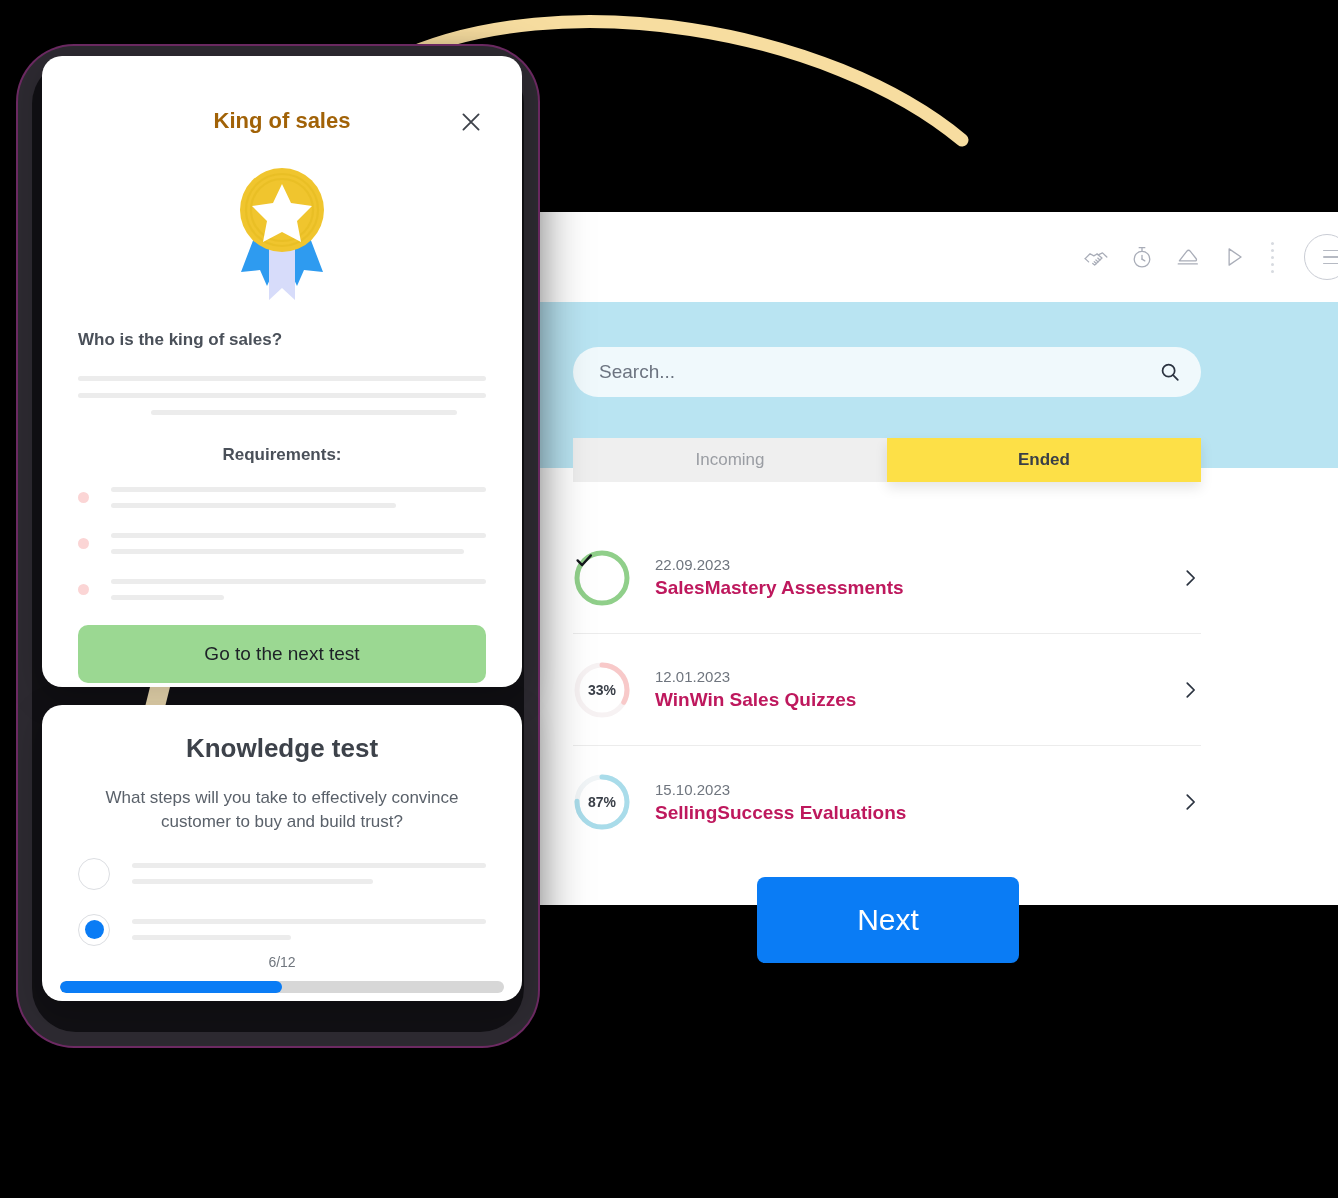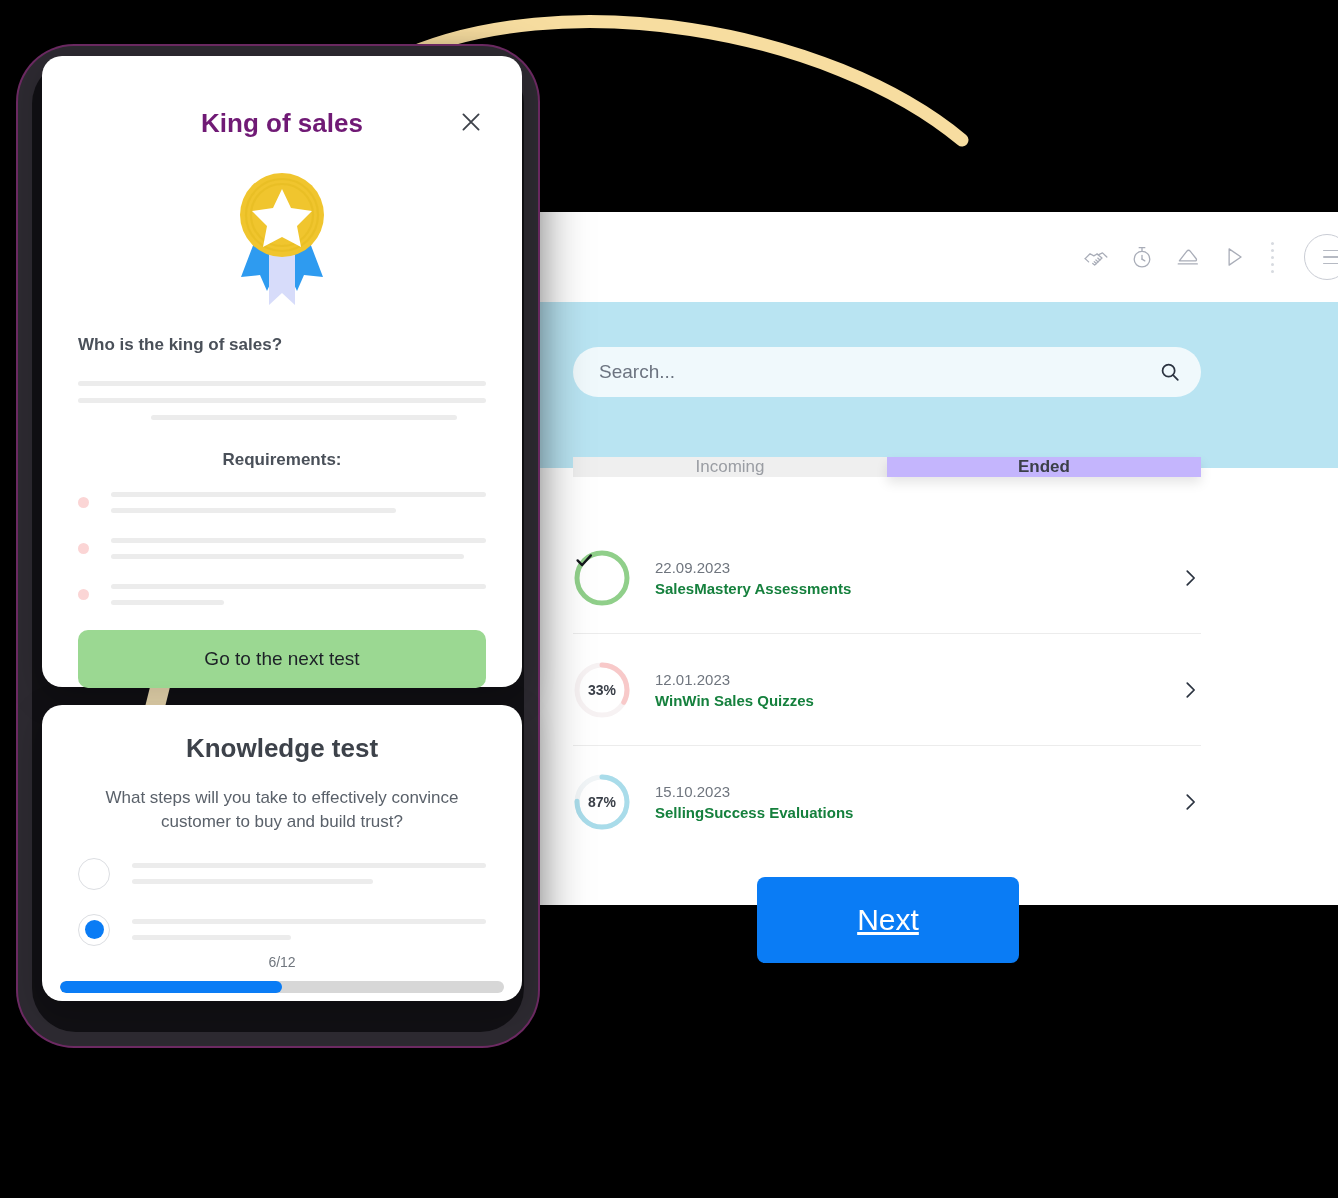--- a/index.html
+++ b/index.html
@@ -61,32 +61,31 @@
   .search-input {
     flex: 1; border: none; outline: none; background: transparent;
     font-family: "Liberation Sans", sans-serif;
     font-size: 19px; color: #6c7480;
   }
   .search-input::placeholder { color: #6c7480; }
   .search-icon { width: 22px; height: 22px; color: #2b3340; flex: none; }
   .search-icon svg { display: block; }
 
   .tabs {
-    position: absolute; left: 55px; top: 233px;
+    position: absolute; left: 55px; top: 226px;
     width: 628px; height: 44px;
     display: flex;
-    align-items: center;
   }
   .tab {
     flex: 1; display: flex; align-items: center; justify-content: center;
     font-size: 17px; cursor: pointer;
   }
   .tab.inactive { background: #efefef; color: #9a9da3; }
   .tab.active {
-    background: #c4b5fd; color: #3a3f47; font-weight: bold;
+    background: #fde047; color: #3a3f47; font-weight: bold;
     box-shadow: 0 6px 12px rgba(0,0,0,0.10);
     position: relative; z-index: 2;
   }
 
   .list { position: absolute; left: 55px; top: 310px; width: 628px; }
   .list-item {
     display: flex; align-items: center;
     height: 112px;
     border-bottom: 1px solid #ececec;
     cursor: pointer;
@@ -97,34 +96,33 @@
   .ring-label {
     position: absolute; inset: 0; display: flex; align-items: center; justify-content: center;
     font-size: 14px; font-weight: bold; color: #3b4049;
   }
   .ring-check {
     position: absolute; inset: 0; display: flex; align-items: center; justify-content: center;
     color: #15181d;
   }
   .item-text { flex: 1; }
   .item-date { font-size: 15px; color: #6f757e; margin-bottom: 4px; }
-  .item-title { font-size: 15px; font-weight: bold; color: #15803d; }
+  .item-title { font-size: 19px; font-weight: bold; color: #be185d; }
   .chev { width: 22px; height: 22px; color: #2b3340; flex: none; }
   .chev svg { display: block; }
 
   
   .next-btn {
     position: absolute; left: 757px; top: 877px;
     width: 262px; height: 86px;
     background: #0a7cf5; border: none; border-radius: 8px;
     color: #ffffff; font-size: 30px;
     font-family: "Liberation Sans", sans-serif;
     cursor: pointer;
     z-index: 40;
-    text-decoration: underline;
   }
 
   
   .phone {
     position: absolute; left: 18px; top: 46px;
     width: 520px; height: 1000px;
     border-radius: 56px;
     background: #2d2a31;
     box-shadow: 0 0 0 2px #6d2a63, 0 18px 50px rgba(0,0,0,0.55);
     z-index: 10;
@@ -146,21 +144,21 @@
     position: absolute;
     background: #ffffff;
     border-radius: 20px;
     box-shadow: 0 10px 34px rgba(0,0,0,0.22);
     z-index: 20;
   }
   .card-king { left: 42px; top: 56px; width: 480px; height: 631px; padding: 34px 36px 0; }
   .card-kt   { left: 42px; top: 705px; width: 480px; height: 296px; overflow: hidden; }
 
   .king-head { position: relative; text-align: center; margin-top: 18px; }
-  .king-title { font-size: 26px; font-weight: bold; color: #701a75; }
+  .king-title { font-size: 22px; font-weight: bold; color: #a16207; }
   .close-btn {
     position: absolute; right: -4px; top: -2px;
     width: 32px; height: 32px; border: none; background: transparent; cursor: pointer;
     color: #3d424a;
   }
   .close-btn svg { display: block; }
 
   .medal { display: block; margin: 26px auto 0; }
   .king-q { text-align: left; font-size: 17px; font-weight: bold; color: #4a5059; margin-top: 20px; }
 

